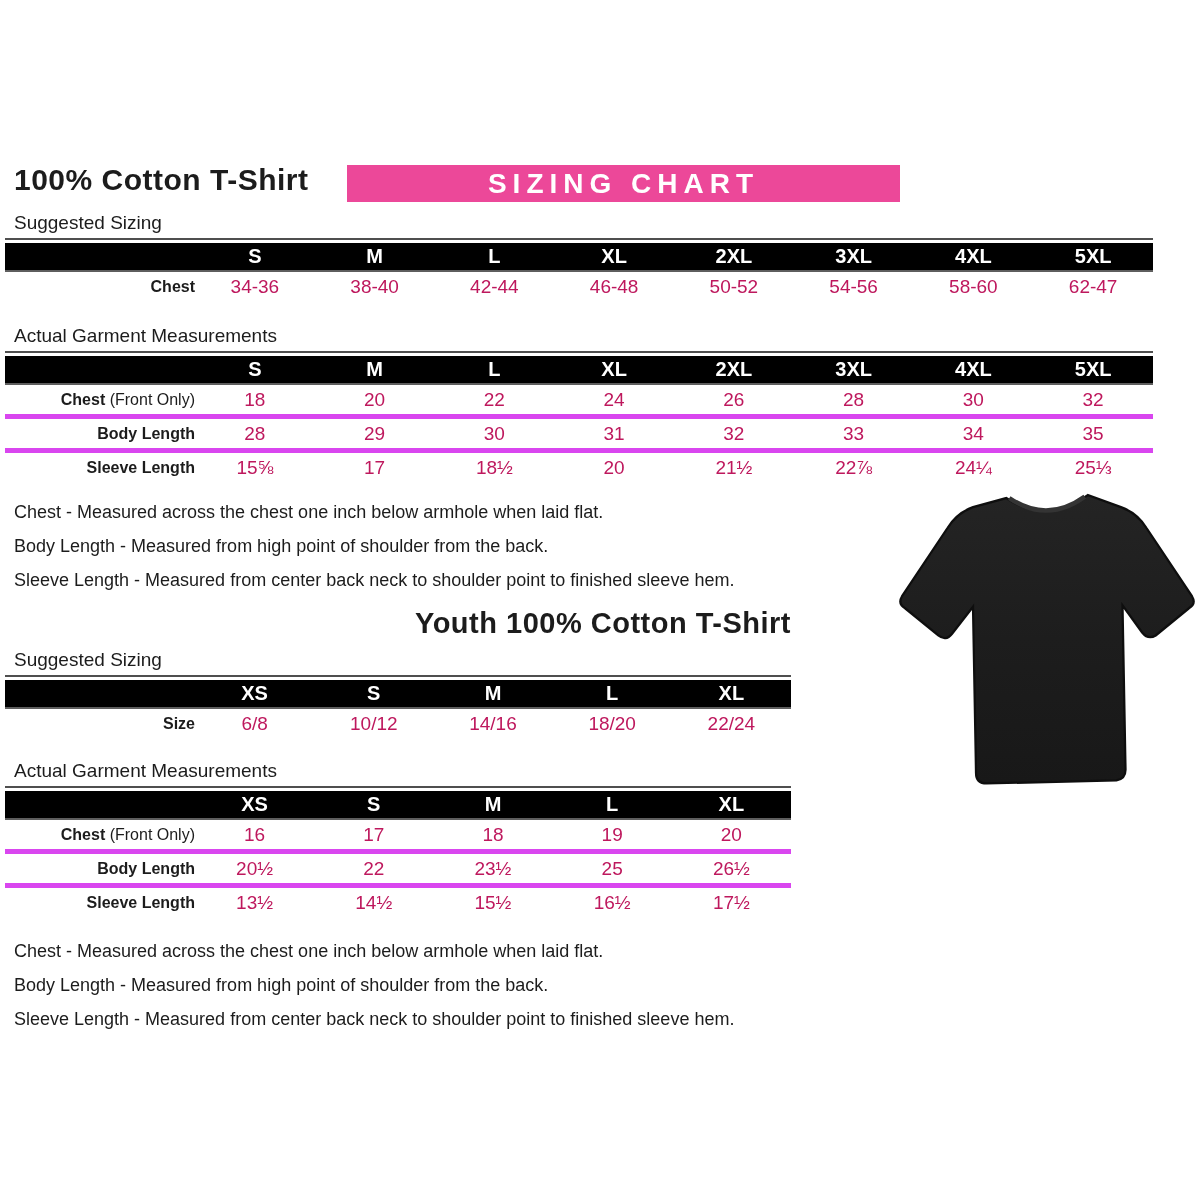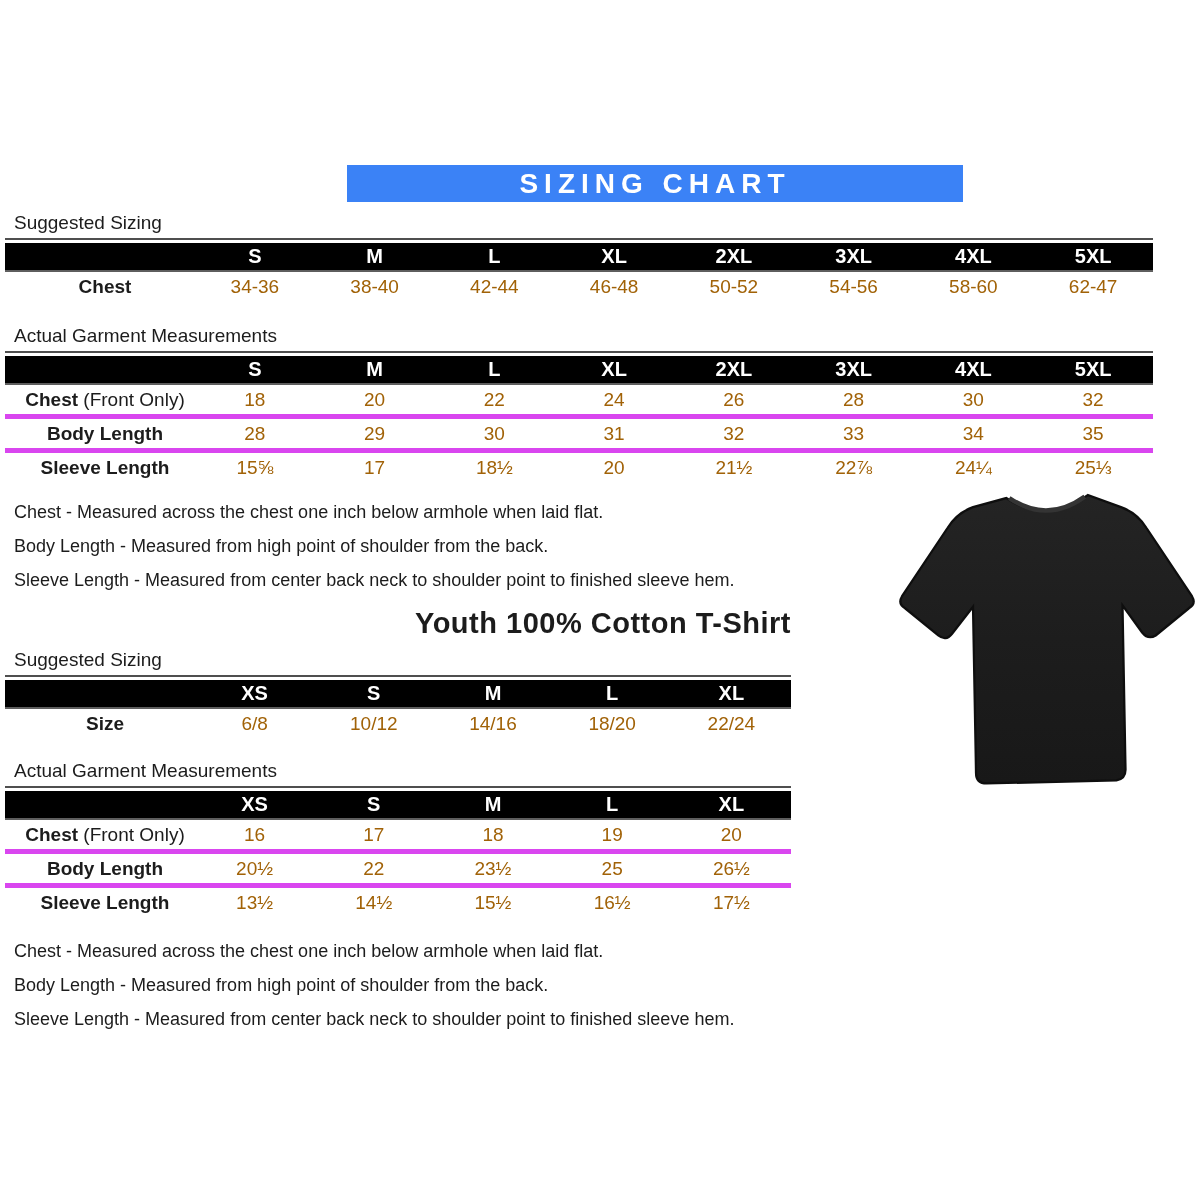--- a/index.html
+++ b/index.html
@@ -8,66 +8,67 @@
     background:#ffffff;color:#1c1c1c;
     font-family:"Liberation Sans", sans-serif;
     overflow:hidden;
   }
   .adult-header{position:relative;height:46px;margin-top:163px;}
   .adult-title{
     position:absolute;left:14px;top:0;
     font-size:30px;font-weight:600;letter-spacing:0.5px;white-space:nowrap;
   }
   .banner{
-    position:absolute;left:347px;top:2px;width:616px;height:37px;
-    background:#3b82f6;color:#fff;display:flex;align-items:center;justify-content:center;
+    position:absolute;left:347px;top:2px;width:553px;height:37px;
+    background:#ec4899;color:#fff;display:flex;align-items:center;justify-content:center;
     font-size:28px;font-weight:700;letter-spacing:6px;
   }
   .section-label{
     margin:3px 0 0 14px;font-size:19px;line-height:22px;
   }
   .rule{height:2px;background:#4f4f4f;margin:4px 0 3px 5px;}
   .rule.adult{width:1148px;}
   .rule.youth{width:786px;}
   table.size-table{
     border-collapse:collapse;table-layout:fixed;margin-left:5px;
   }
   table.size-table.adult{width:1148px;}
   table.size-table.youth{width:786px;}
   table.size-table th, table.size-table td{padding:0;}
   .bar-cell{
     background:#000;color:#fff;height:27px;
     font-size:20px;font-weight:700;text-align:center;vertical-align:middle;
   }
   tbody th.row-label{
-    text-align:center;font-size:19px;font-weight:400;height:29px;
+    text-align:right;font-size:16px;font-weight:400;height:29px;
     padding-left:10px;vertical-align:middle;white-space:nowrap;
   }
   tbody th.row-label b{font-weight:700;}
   tbody td{
-    text-align:center;font-size:19px;height:29px;vertical-align:middle;color:#a16207;
+    text-align:center;font-size:19px;height:29px;vertical-align:middle;color:#be185d;
   }
   thead th{border-bottom:2px solid #5e5e5e;}
   tbody tr + tr th, tbody tr + tr td{border-top:5px solid #d946ef;}
   .notes{margin:13px 8px 0 14px;}
   .note-line{font-size:18px;line-height:34px;white-space:nowrap;}
   .youth-title{
     margin:10px 0 0 6px;font-size:29px;font-weight:700;letter-spacing:0.5px;text-align:center;
   }
   .gap-lg{margin-top:24px;}
   .gap-md{margin-top:22px;}
   .tshirt-wrap{
     position:absolute;left:896px;top:466px;width:302px;height:348px;
   }
 </style>
 </head>
 <body>
 
 <div>
   <div class="adult-header">
+    <div class="adult-title">100% Cotton T-Shirt</div>
     <div class="banner">SIZING CHART</div>
   </div>
 
   <div class="section-label">Suggested Sizing</div>
   <div class="rule adult"></div>
   <table class="size-table adult">
       <colgroup>
         <col style="width: 190px;">
         <col>
         <col>

